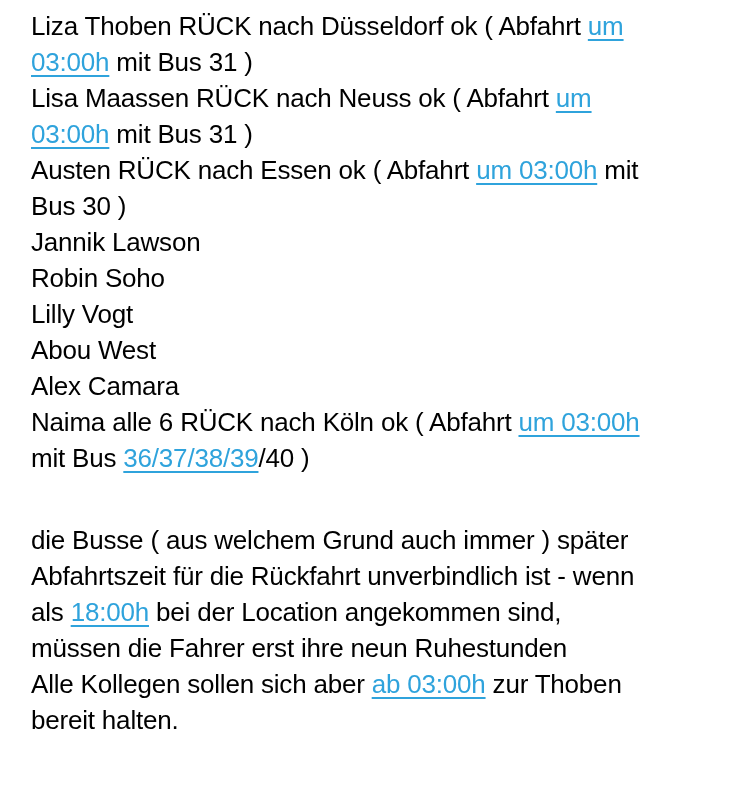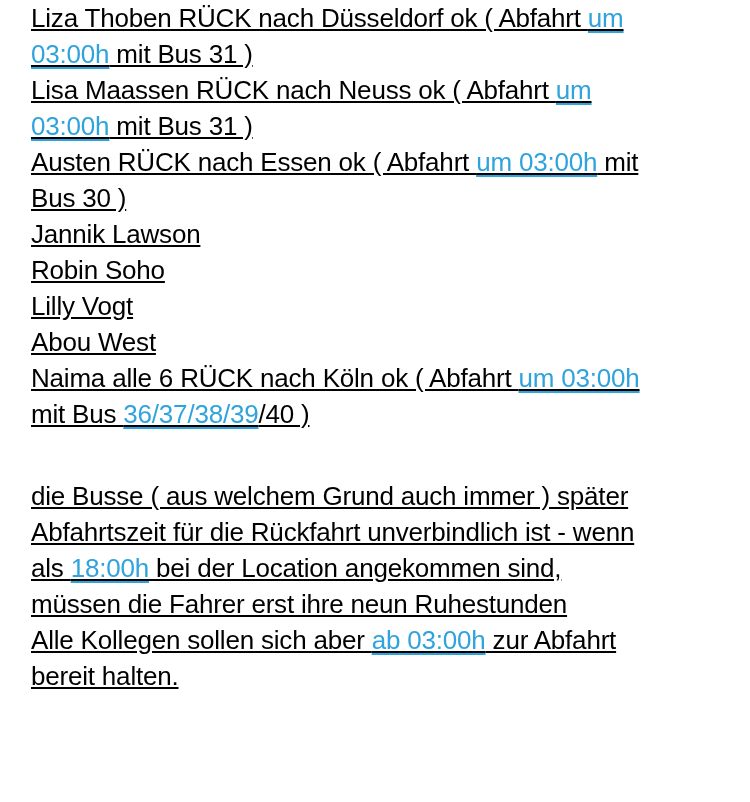--- a/index.html
+++ b/index.html
@@ -8,22 +8,21 @@
     width: 750px;
     height: 802px;
     overflow: hidden;
     font-family: "Liberation Sans", "DejaVu Sans", sans-serif;
     font-size: 26px;
     line-height: 36px;
     letter-spacing: -0.2px;
     color: var(--text-color, #000000);
   }
   .message-body {
-    padding: 0 18px 0 31px;
-    text-decoration: underline;
+    padding: 8px 18px 0 31px;
   }
   .line {
     white-space: pre;        
     height: 36px;
   }
   .spacer {
     height: 46px;
   }
   a.link {
     color: var(--link-color, #2FA3DC);
@@ -41,22 +40,23 @@
     <div class="line"><span>Liza Thoben RÜCK nach Düsseldorf ok ( Abfahrt </span><a class="link">um</a></div>
     <div class="line"><a class="link">03:00h</a><span> mit Bus 31 )</span></div>
     <div class="line"><span>Lisa Maassen RÜCK nach Neuss ok ( Abfahrt </span><a class="link">um</a></div>
     <div class="line"><a class="link">03:00h</a><span> mit Bus 31 )</span></div>
     <div class="line"><span>Austen RÜCK nach Essen ok ( Abfahrt </span><a class="link">um 03:00h</a><span> mit</span></div>
     <div class="line"><span>Bus 30 )</span></div>
     <div class="line"><span>Jannik Lawson</span></div>
     <div class="line"><span>Robin Soho</span></div>
     <div class="line"><span>Lilly Vogt</span></div>
     <div class="line"><span>Abou West</span></div>
+    <div class="line"><span>Alex Camara</span></div>
     <div class="line"><span>Naima alle 6 RÜCK nach Köln ok ( Abfahrt </span><a class="link">um 03:00h</a></div>
     <div class="line"><span>mit Bus </span><a class="link">36/37/38/39</a><span>/40 )</span></div>
     <div class="spacer"></div>
     <div class="line"><span>die Busse ( aus welchem Grund auch immer ) später</span></div>
     <div class="line"><span>Abfahrtszeit für die Rückfahrt unverbindlich ist - wenn</span></div>
     <div class="line"><span>als </span><a class="link">18:00h</a><span> bei der Location angekommen sind,</span></div>
     <div class="line"><span>müssen die Fahrer erst ihre neun Ruhestunden</span></div>
-    <div class="line"><span>Alle Kollegen sollen sich aber </span><a class="link">ab 03:00h</a><span> zur Abfahrt</span></div>
+    <div class="line"><span>Alle Kollegen sollen sich aber </span><a class="link">ab 03:00h</a><span> zur Thoben</span></div>
     <div class="line"><span>bereit halten.</span></div>
   </div>
 
 </body></html>

